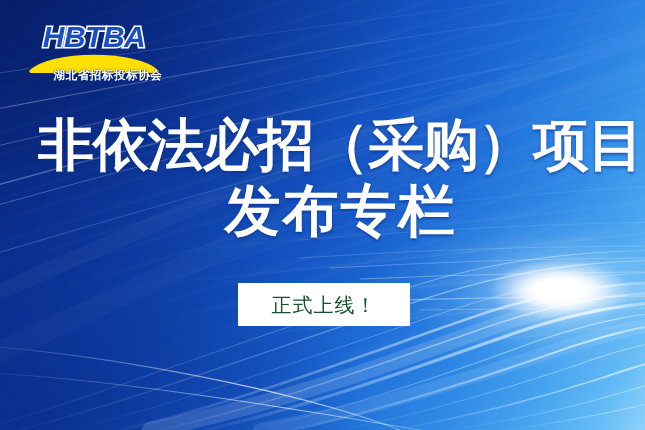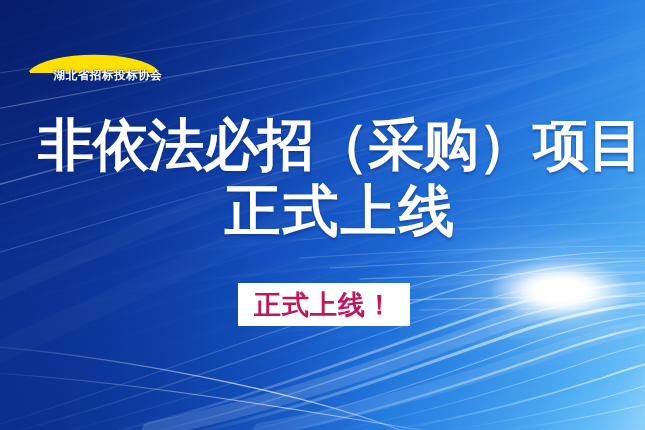--- a/index.html
+++ b/index.html
@@ -180,23 +180,23 @@
     left: 238px;
     top: 283px;
     width: 172px;
     height: 43px;
     background: #ffffff;
     display: flex;
     align-items: center;
     justify-content: center;
   }
   #launch-badge .badge-text {
-    color: #be185d;
-    font-size: 27px;
-    font-weight: 700;
+    color: #14532d;
+    font-size: 20px;
+    font-weight: 400;
     line-height: 34px;
     letter-spacing: 1px;
     white-space: nowrap;
   }
 </style>
 </head>
 <body>
 
 <div id="banner">
 
@@ -280,33 +280,38 @@
     <ellipse cx="560" cy="290" rx="52" ry="20" fill="url(#hotspot)" opacity="0.95"></ellipse>
     <ellipse cx="556" cy="289" rx="24" ry="9" fill="#ffffff" opacity="0.95"></ellipse>
   </svg>
 
   <div class="bg-layer bg-streaks-mid"></div>
   <div class="bg-layer bg-glow"></div>
   <div class="bg-layer bg-glow-core"></div>
 
   <div id="logo">
 
+    <div class="logo-wordmark">
+      <svg width="132" height="40" viewBox="0 0 132 40">
+        <text x="66" y="30" text-anchor="middle" font-family="'Liberation Sans', sans-serif" font-size="30" font-weight="700" font-style="italic" letter-spacing="-0.5" fill="#1a4fc4" stroke="#ffffff" stroke-width="3.2" paint-order="stroke">HBTBA</text>
+      </svg>
+    </div>
 
     <div class="logo-arc">
       <svg width="132" height="26" viewBox="0 0 132 26">
         <path d="M2,25 C 22,4 110,4 130,25 L 130,26 L 2,26 Z" fill="#ffe000"></path>
         <path d="M2,25 C 22,4 110,4 130,25" fill="none" stroke="#ffe000" stroke-width="3"></path>
       </svg>
     </div>
 
     <div class="logo-sub">湖北省招标投标协会</div>
   </div>
 
   <div id="headline">
     <div class="headline-line l1">非依法必招（采购）项目</div>
-    <div class="headline-line l2">正式上线</div>
+    <div class="headline-line l2">发布专栏</div>
   </div>
 
   <div id="launch-badge">
     <span class="badge-text">正式上线！</span>
   </div>
 
 </div>
 
 </body></html>

